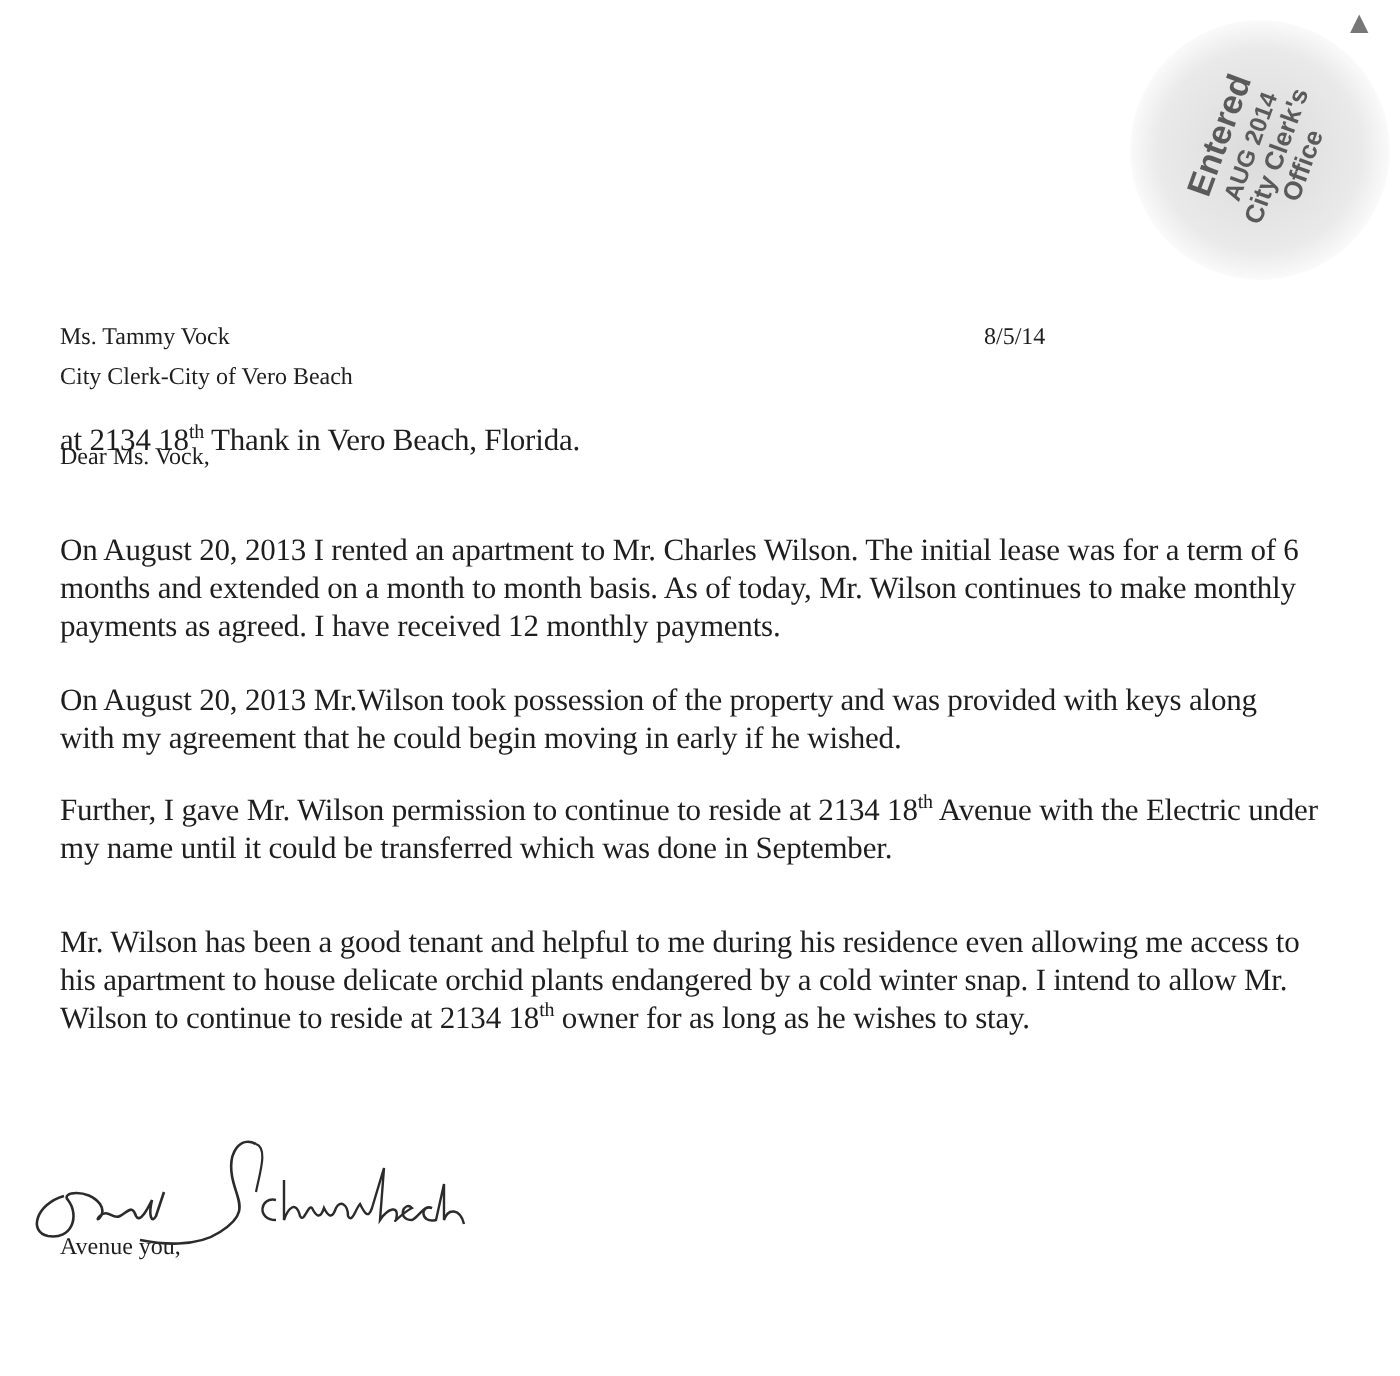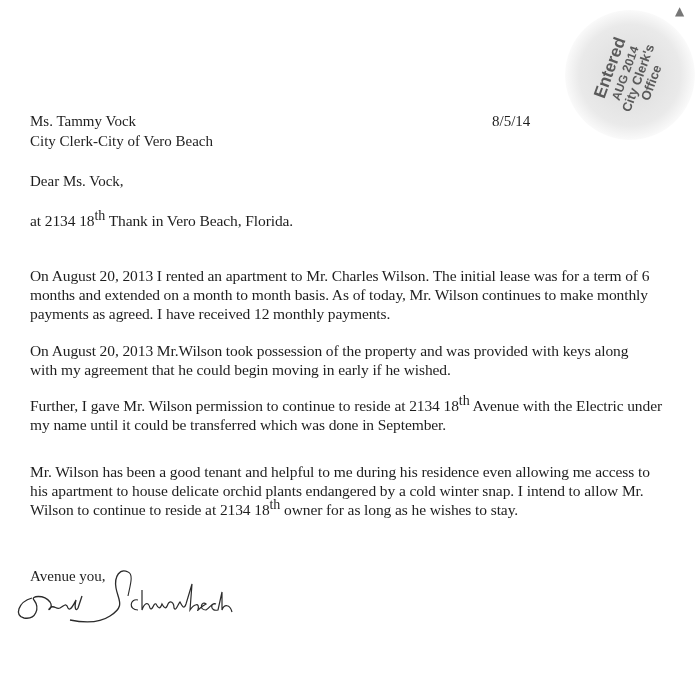--- a/index.html
+++ b/index.html
@@ -1,24 +1,24 @@
 <!DOCTYPE html>
 <html><head>
 <meta charset="utf-8">
 <style>
   html, body { margin: 0; padding: 0; }
   body {
     width: 700px; height: 688px; background: #ffffff; position: relative; overflow: hidden;
     font-family: "Liberation Serif", "DejaVu Serif", serif; color: #1e1e1e;
   }
   .page { position: absolute; left: 0; top: 0; width: 700px; height: 688px; }
-  .text { font-size: 15px; line-height: 19px; }
+  .text { font-size: 12px; line-height: 19px; margin-top: 47px; }
   .abs { position: absolute; }
   .para { position: absolute; left: 30px; width: 660px; font-size: 15.5px; line-height: 19px; letter-spacing: -0.1px; }
-  sup { font-size: 14px; line-height: 0; vertical-align: 6px; }
+  sup { font-size: 10px; line-height: 0; vertical-align: 6px; }
   .stamp {
     position: absolute; left: 565px; top: 10px; width: 130px; height: 130px; border-radius: 50%;
     background: radial-gradient(circle, rgba(150,150,150,0.35) 0%, rgba(170,170,170,0.25) 55%, rgba(200,200,200,0.1) 70%, rgba(255,255,255,0) 72%);
   }
   .stamp-inner {
     position: absolute; left: 50%; top: 50%; transform: translate(-50%,-50%) rotate(-70deg);
     text-align: center; color: #5a5a5a; font-family: "Liberation Sans", sans-serif; font-weight: bold;
     white-space: nowrap;
   }
   .stamp-line1 { font-size: 17px; line-height: 18px; }

